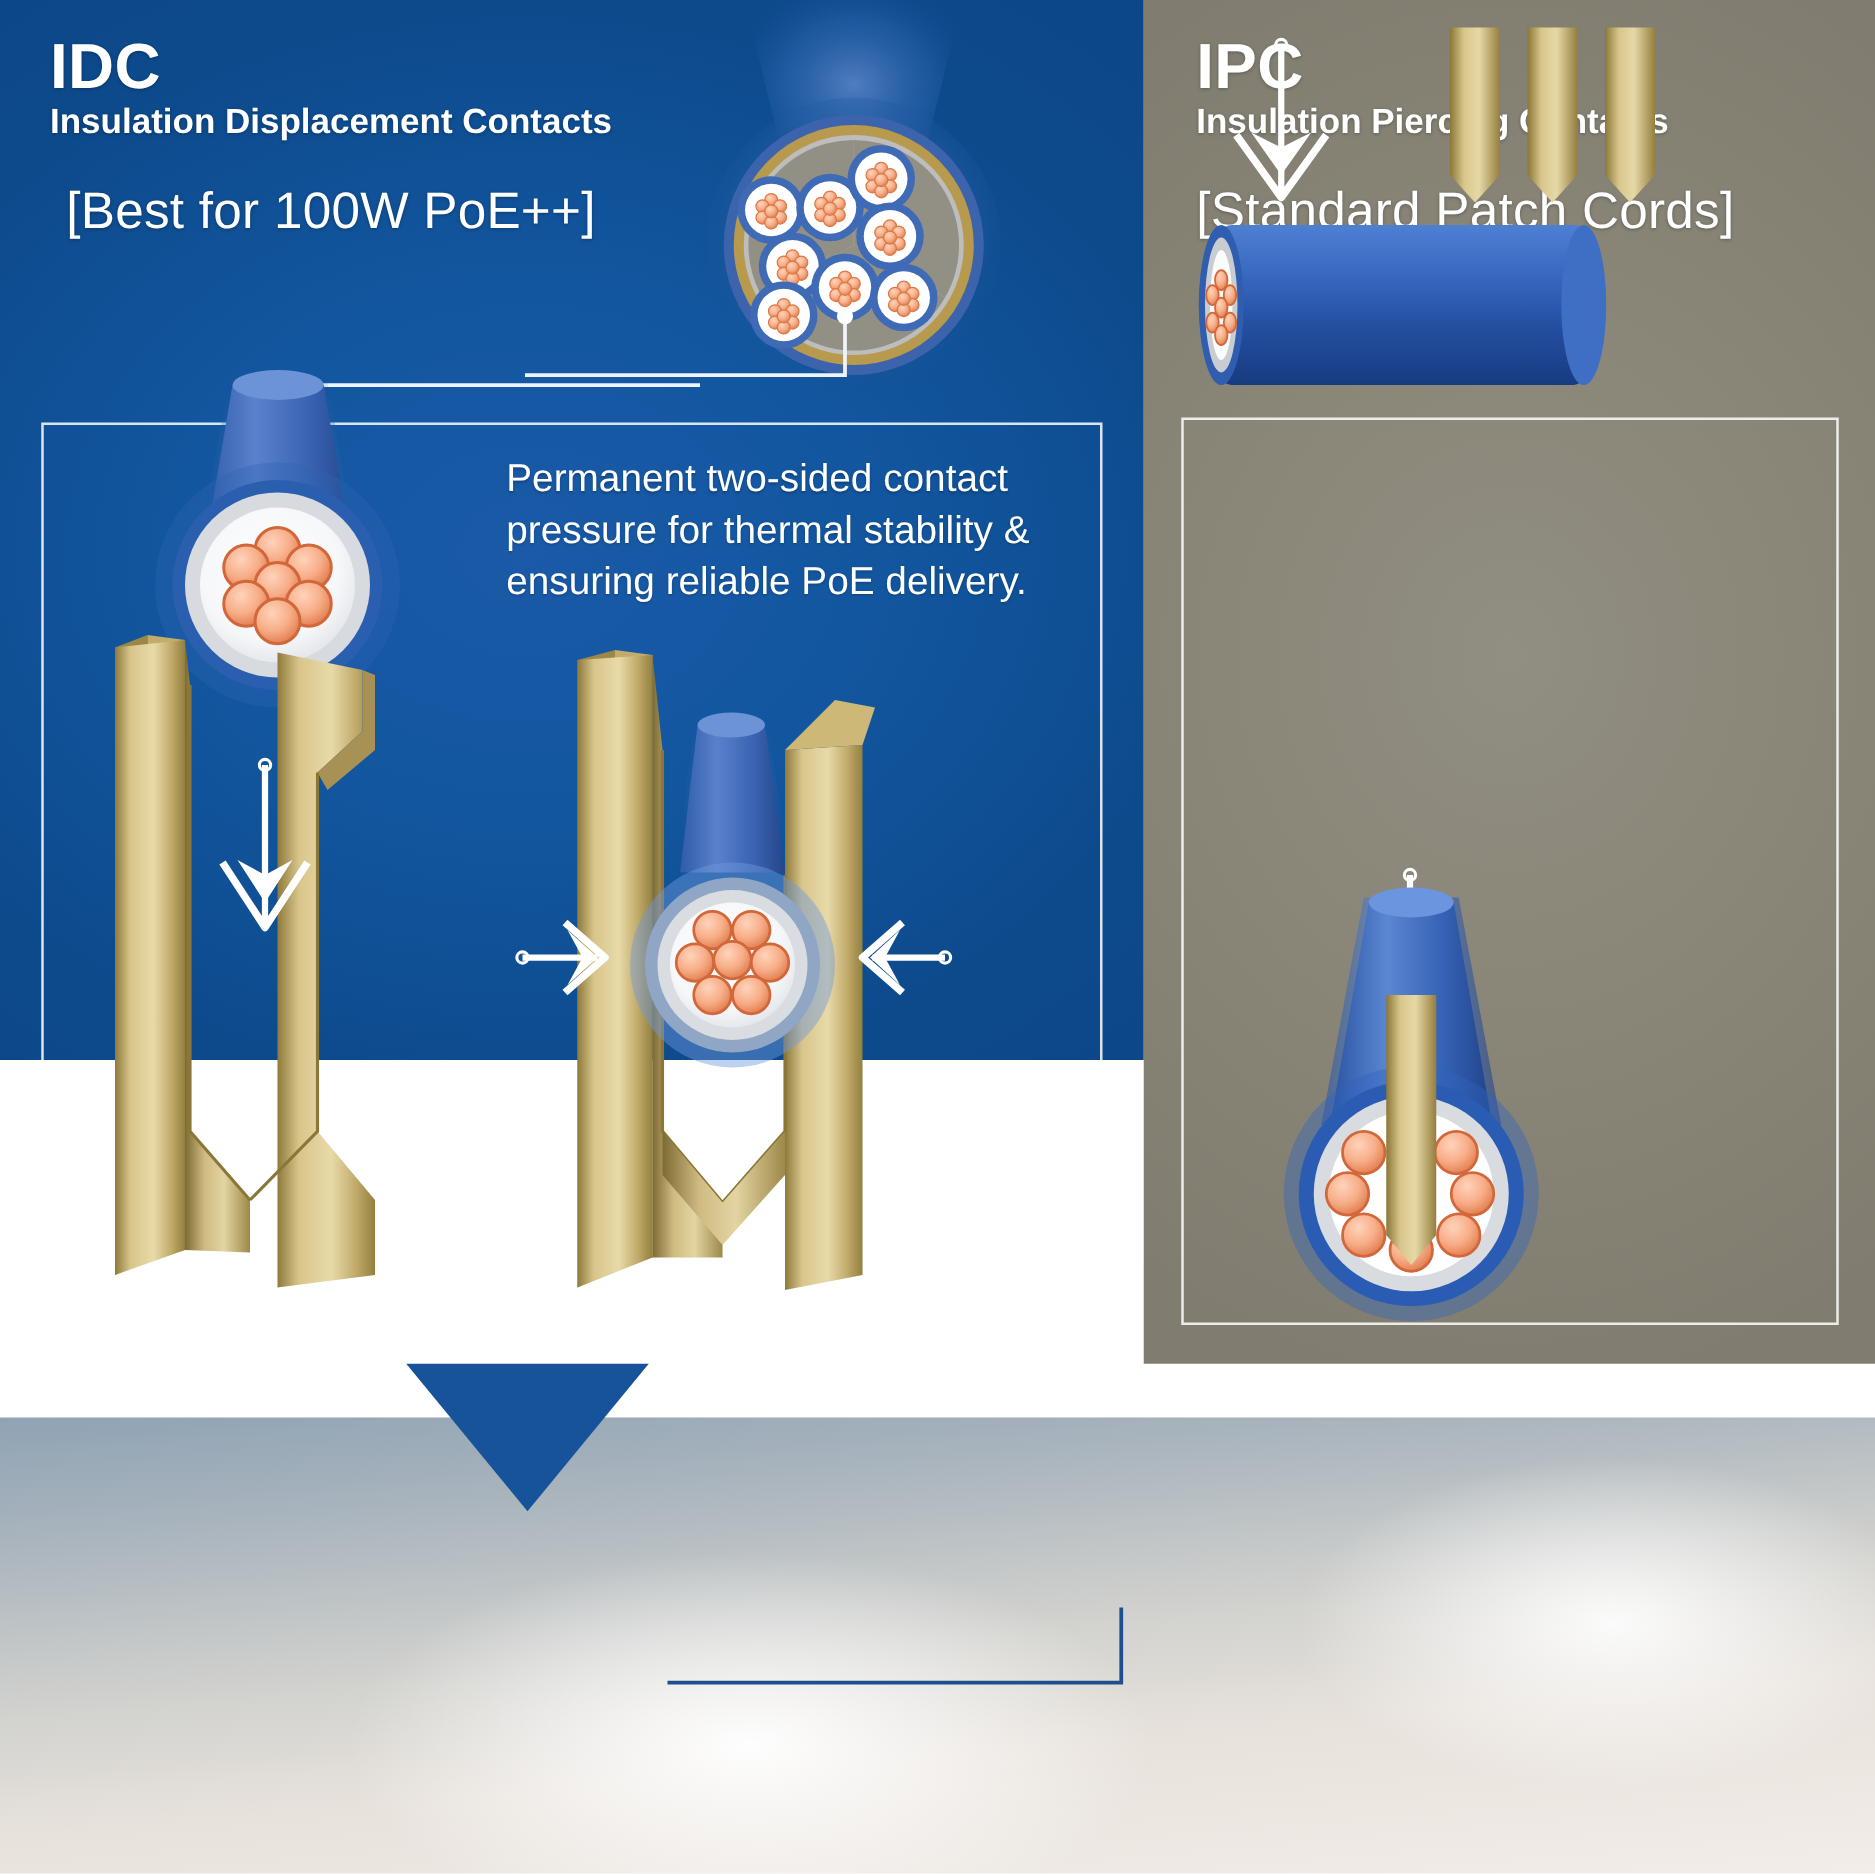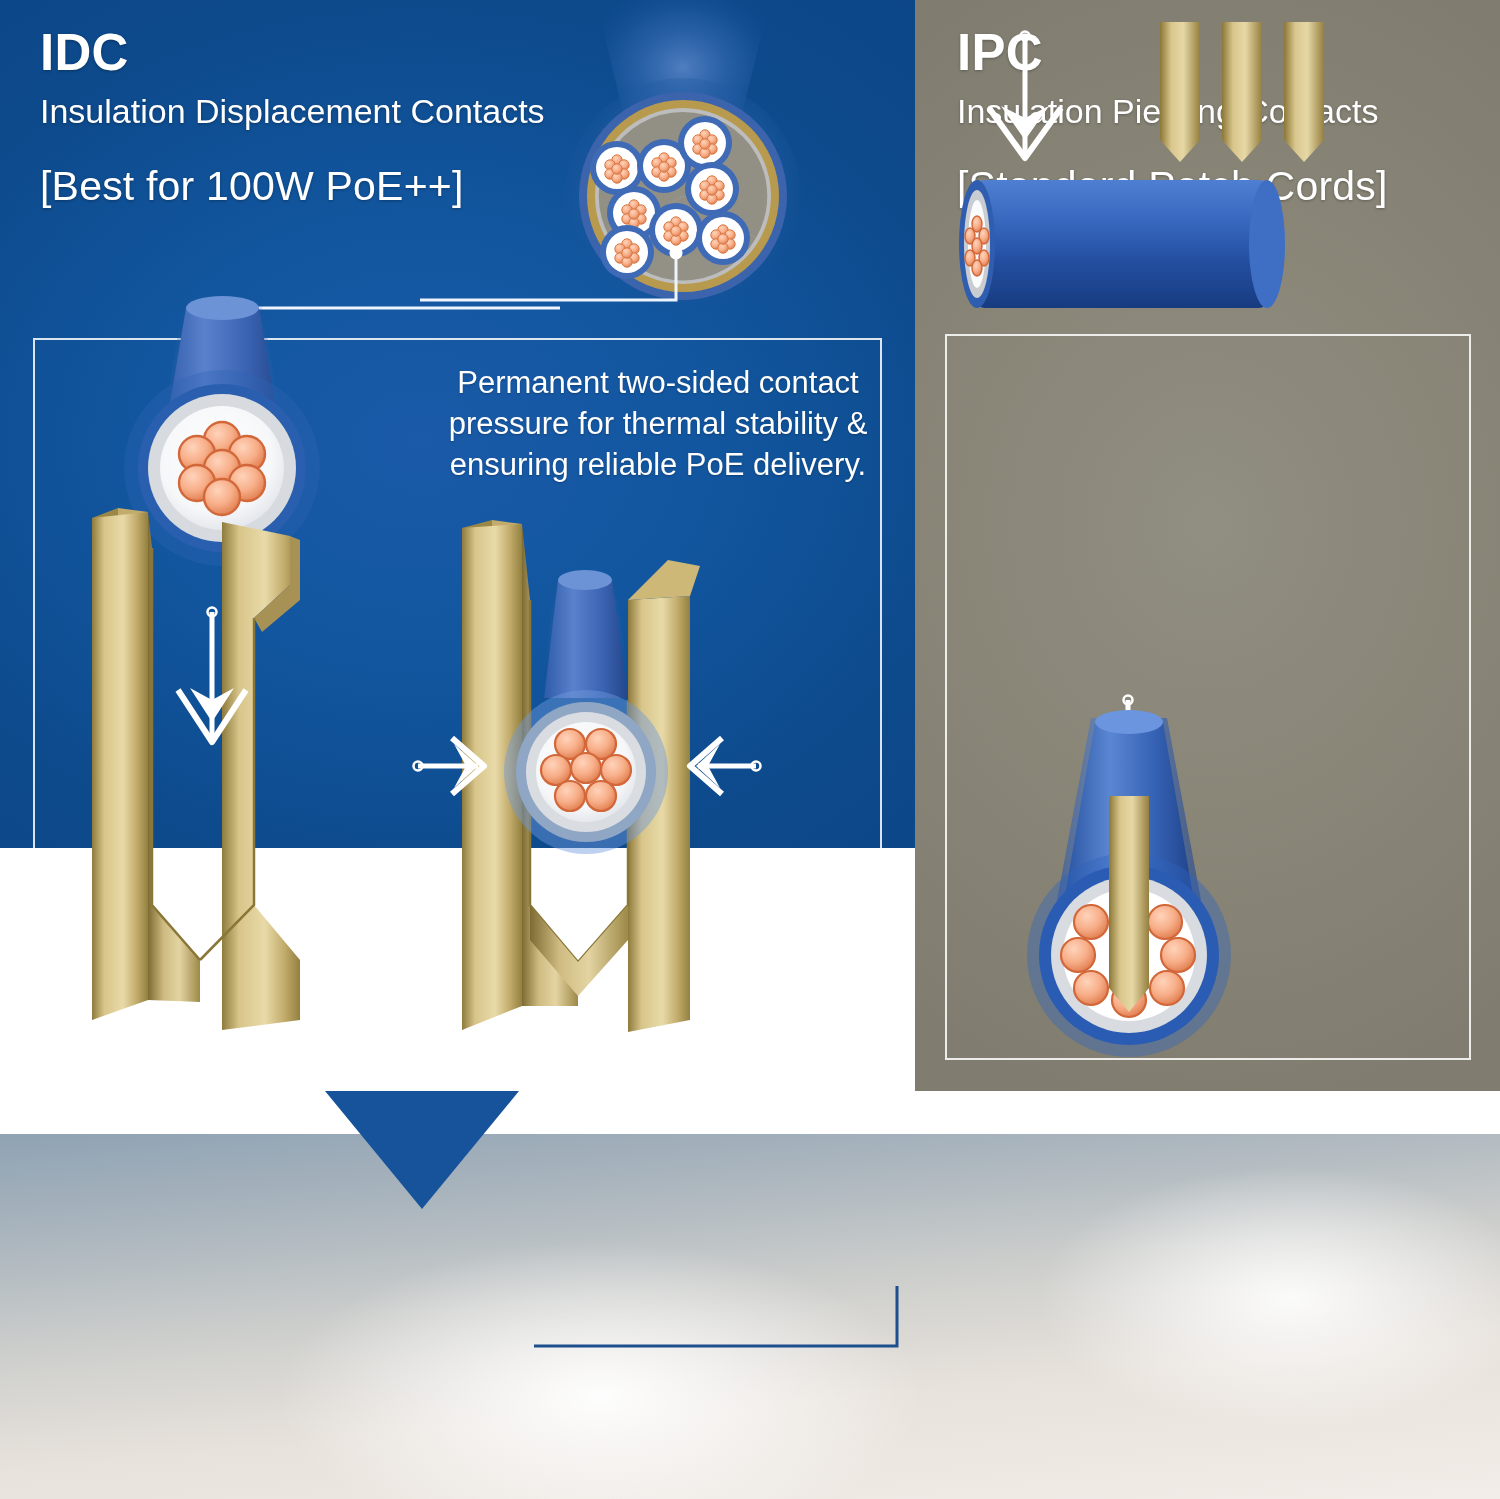--- a/index.html
+++ b/index.html
@@ -13,28 +13,28 @@
   #ipc-panel{left:915px;width:585px;height:1091px;
     background:radial-gradient(ellipse 520px 600px at 50% 48%, #918e82 0%, #8a8779 45%, #807d70 100%);}
 
   .frame{position:absolute;border:2px solid rgba(255,255,255,.85);}
   #idc-frame{left:33px;top:338px;width:845px;height:718px;}
   #ipc-frame{left:30px;top:334px;width:522px;height:722px;}
 
   
   .hd{position:absolute;color:#fff;text-shadow:0 1px 3px rgba(0,0,0,.30);line-height:1.12;}
   .hd .abbr{font-weight:bold;font-size:51px;letter-spacing:.3px;display:block;}
-  .hd .full{font-size:34px;font-weight:400;display:block;margin-top:11px;}
-  .hd .tag{font-size:41px;font-weight:400;display:block;margin-top:34px;letter-spacing:.2px;}
+  .hd .full{font-size:28px;font-weight:700;display:block;margin-top:0;}
+  .hd .tag{font-size:41px;font-weight:400;display:block;margin-top:34px;letter-spacing:.2px;text-align:center;}
   #idc-head{left:40px;top:24px;}
   #ipc-head{left:42px;top:24px;}
 
   .bodytext{position:absolute;color:#fff;font-size:31px;line-height:1.33;
     text-shadow:0 1px 2px rgba(0,0,0,.25);}
-  #idc-body{left:423px;top:362px;width:470px;text-align:center;}
+  #idc-body{left:405px;top:362px;width:470px;}
 
   svg.ov{position:absolute;left:0;top:0;overflow:visible;pointer-events:none;}
 
   
   #photo{position:absolute;left:0;top:1134px;width:1500px;height:365px;
     background:
       radial-gradient(ellipse 520px 250px at 40% 72%, rgba(255,255,255,.96) 0%, rgba(255,255,255,0) 62%),
       radial-gradient(ellipse 420px 220px at 86% 45%, rgba(255,255,255,.9) 0%, rgba(255,255,255,0) 60%),
       linear-gradient(175deg, #8fa3b4 0%, #a9b4bd 20%, #cfd0cd 46%, #e8e2dc 68%, #f2ede8 100%);}
   #tri{position:absolute;left:325px;top:1091px;width:0;height:0;

